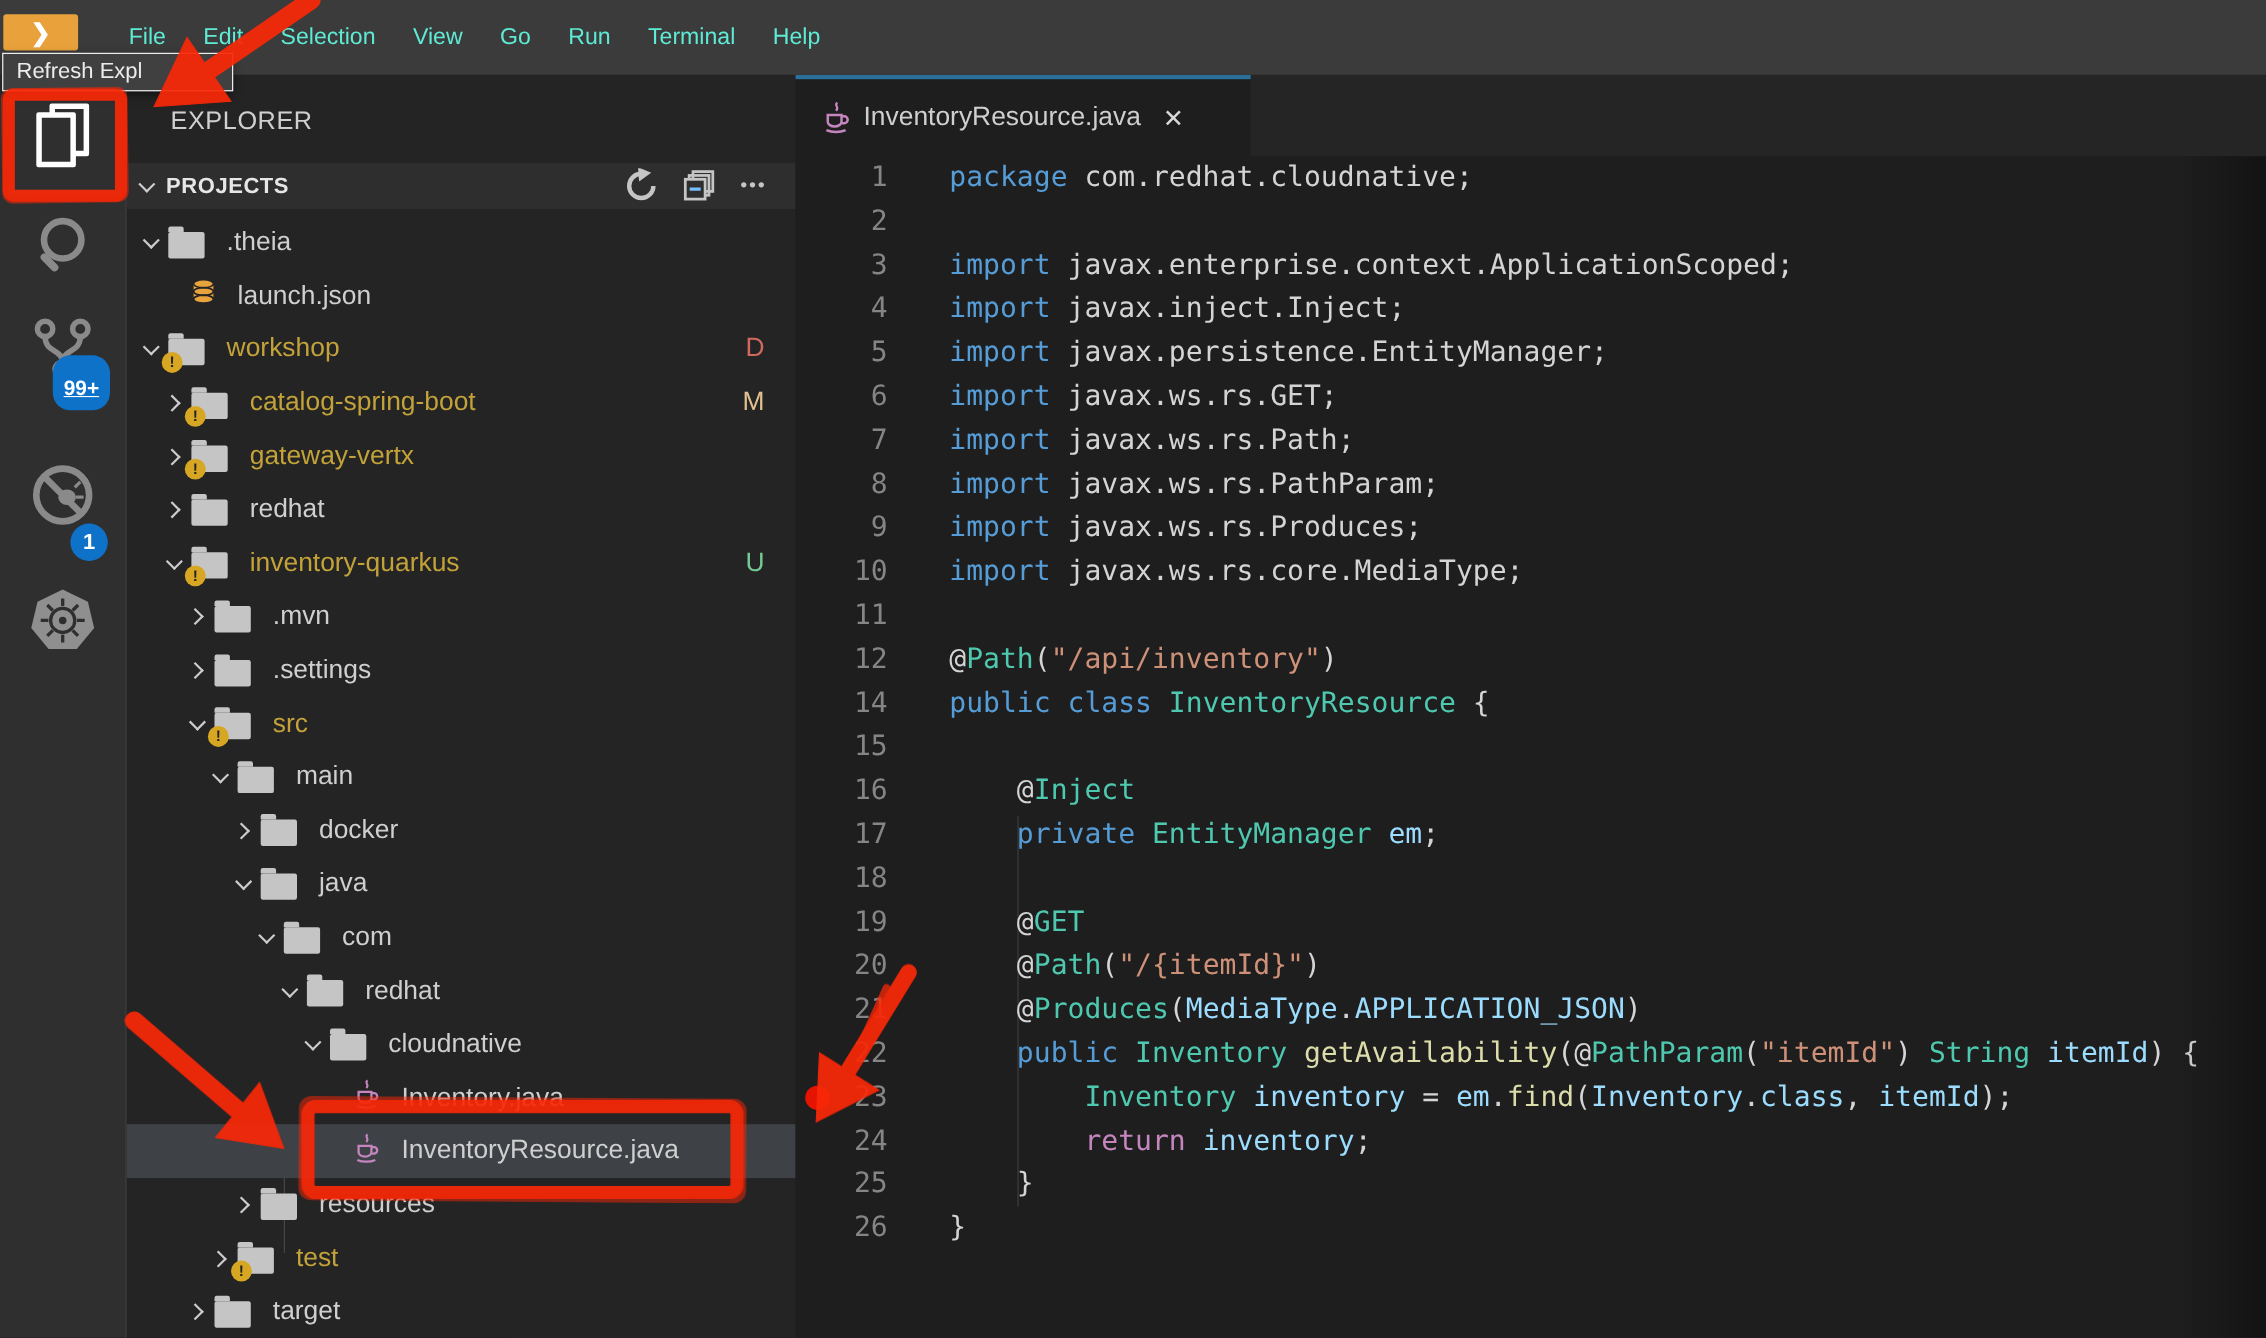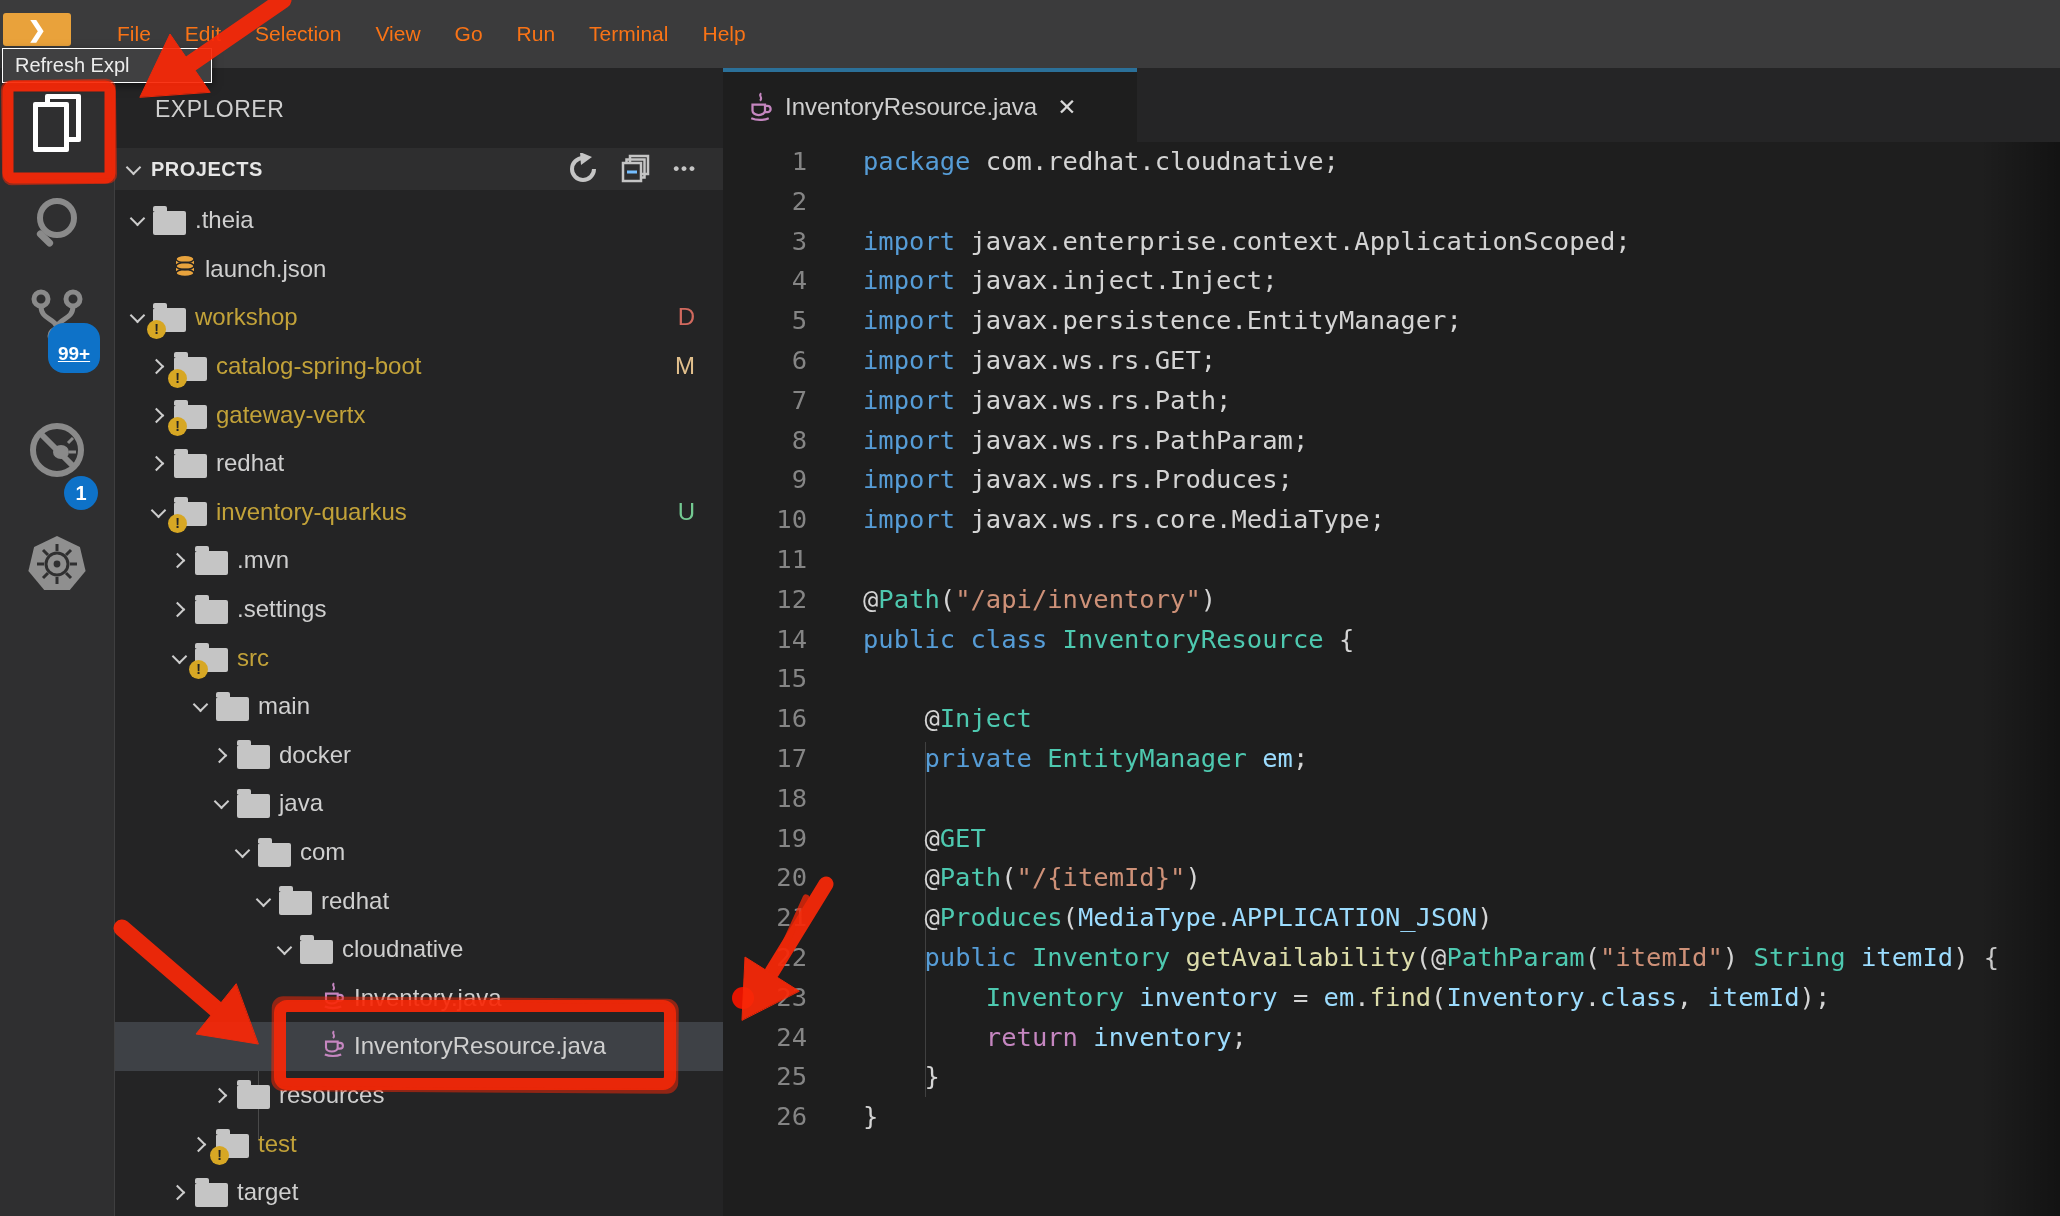--- a/index.html
+++ b/index.html
@@ -5,21 +5,21 @@
   html,body{margin:0;padding:0;background:#1E1E1E;}
   body{width:2060px;height:1216px;position:relative;overflow:hidden;
        font-family:"Liberation Sans", sans-serif; -webkit-font-smoothing:antialiased;}
   
   .menubar{position:absolute;left:0;top:0;width:2060px;height:68px;
            background:var(--menubar-bg,#3B3B3C);display:flex;align-items:center;z-index:5;}
   .app-btn{position:absolute;left:3px;top:13px;width:68px;height:33px;border-radius:3px;
            background:var(--app-button-orange,#E9A23B);color:#fff;font-weight:bold;font-size:22px;
            display:flex;align-items:center;justify-content:center;}
   .menu-items{display:flex;list-style:none;margin:0 0 0 100px;padding:0;}
-  .menu-items li{color:#f97316;font-size:21px;padding:0 17px;height:68px;line-height:68px;cursor:default;}
+  .menu-items li{color:#5eead4;font-size:21px;padding:0 17px;height:68px;line-height:68px;cursor:default;}
   
   .tooltip{position:absolute;left:2px;top:48px;width:196px;height:33px;background:#404041;
            border:1px solid #ffffff;color:#ECECEC;font-size:20px;line-height:33px;
            padding-left:12px;z-index:40;white-space:nowrap;overflow:hidden;box-shadow:0 3px 8px rgba(0,0,0,.5);}
   
   .activitybar{position:absolute;left:0;top:68px;width:114px;height:1148px;
                background:var(--activity-bg,#2F2F30);border-right:1px solid #3F3F40;z-index:3;}
   .act-item{position:absolute;left:0;width:114px;height:100px;display:flex;align-items:center;justify-content:center;}
   .badge{position:absolute;background:var(--badge-blue,#0E72C8);color:#fff;font-weight:bold;
          border-radius:16px;text-align:center;z-index:4;}
@@ -52,21 +52,21 @@
         border-right:2.4px solid #CCC;border-bottom:2.4px solid #CCC;transform:rotate(45deg);}
   .chev.right::before{content:"";position:absolute;left:1px;top:4px;width:9px;height:9px;
         border-right:2.4px solid #CCC;border-bottom:2.4px solid #CCC;transform:rotate(-45deg);}
   .tree-icon{margin-left:6px;flex:none;position:relative;}
   .icon-folder{width:33px;height:24px;background:var(--folder-gray,#C5C5C5);border-radius:2px;position:relative;margin-top:5px;}
   .icon-folder::before{content:"";position:absolute;top:-5px;left:0;width:14px;height:5px;
         background:var(--folder-gray,#C5C5C5);border-radius:2px 2px 0 0;}
   .warnbadge{position:absolute;left:-6px;bottom:-7px;width:19px;height:19px;border-radius:50%;
         background:var(--warning-yellow,#D7A724);color:#252526;font-weight:bold;font-size:14px;
         line-height:19px;text-align:center;}
-  .lbl{color:#CFCFCF;font-size:24px;margin-left:9px;white-space:nowrap;}
+  .lbl{color:#CFCFCF;font-size:24px;margin-left:20px;white-space:nowrap;}
   .lbl.yellow{color:var(--label-yellow,#C2A239);}
   .git-badge{margin-left:auto;padding-right:28px;font-size:24px;}
   .g-D{color:var(--git-d,#D1695E);} .g-M{color:var(--git-m,#E2C08D);} .g-U{color:var(--git-u,#73C991);}
   .tree-guide{position:absolute;left:143px;top:845px;width:1px;height:98px;background:#4A4A4A;}
   
   .editor{position:absolute;left:723px;top:68px;width:1337px;height:1148px;background:var(--tabbar-bg,#252526);}
   .tabbar{position:absolute;left:0;top:0;width:1337px;height:74px;background:var(--tabbar-bg,#252526);}
   .tab{position:absolute;left:0;top:0;height:74px;width:414px;background:var(--editor-bg,#1E1E1E);
        border-top:4px solid var(--tab-accent,#2B7099);box-sizing:border-box;display:flex;align-items:center;padding:0 24px;}
   .tab .tlabel{color:#CFCFCF;font-size:24px;margin-left:12px;white-space:nowrap;}

